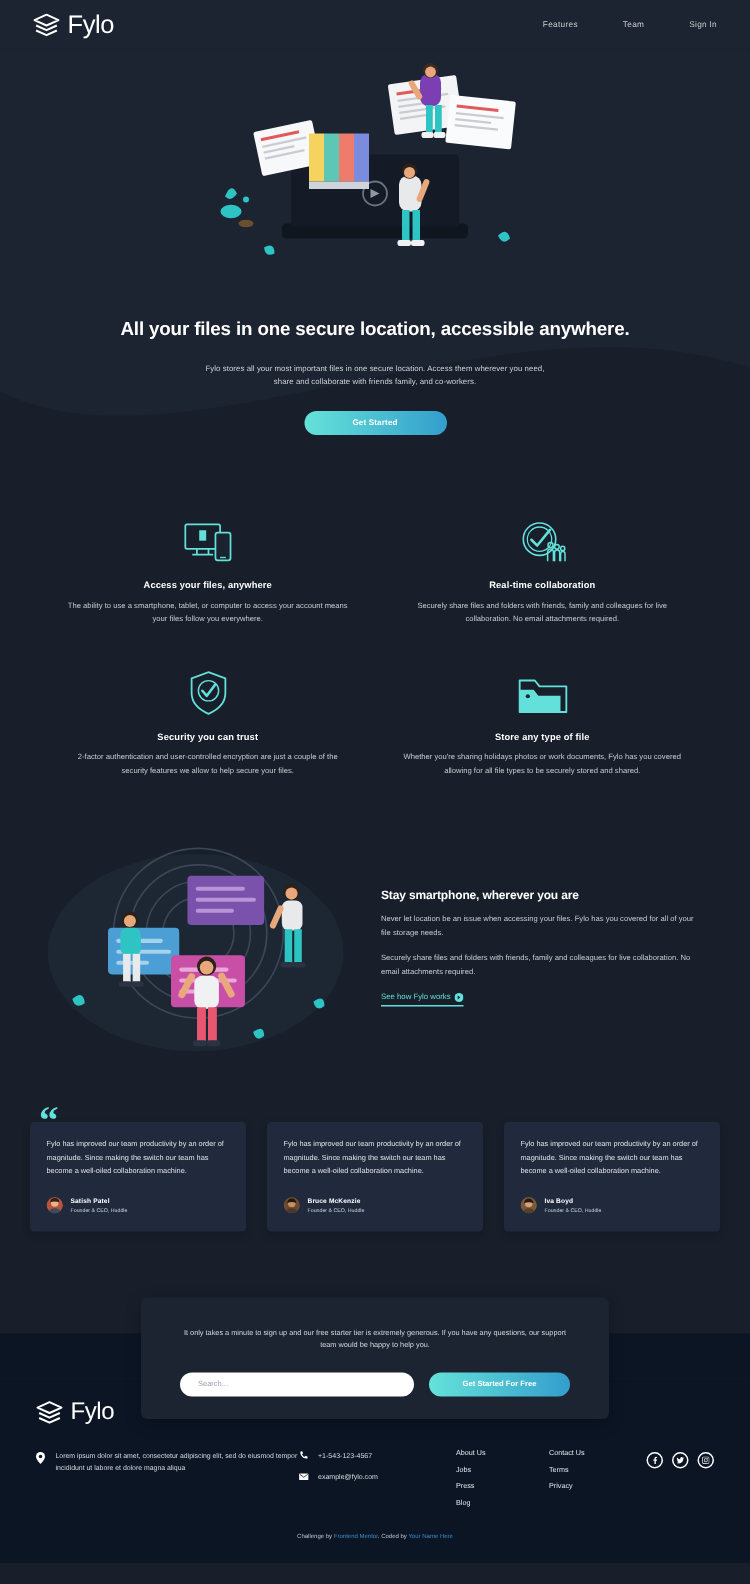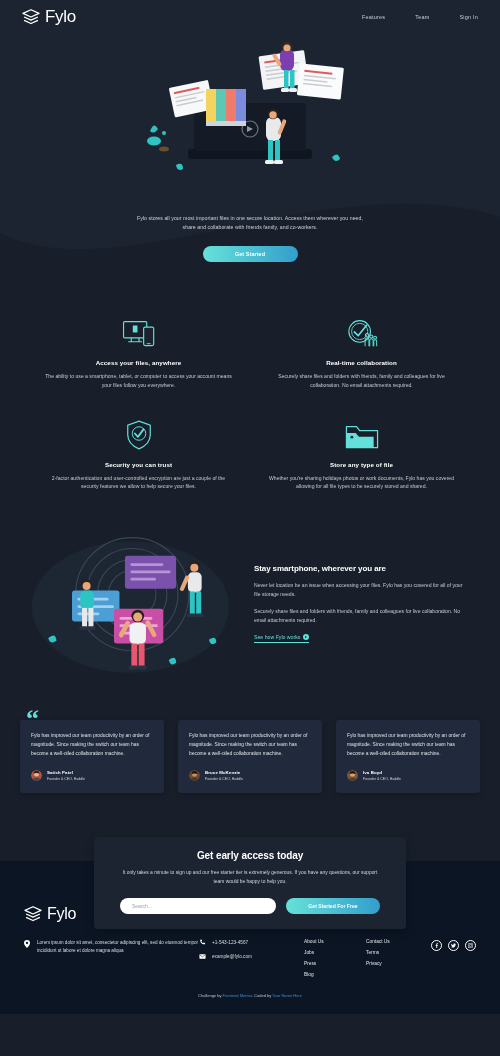--- a/index.html
+++ b/index.html
@@ -257,20 +257,21 @@
       <ellipse cx="34" cy="100" rx="7" ry="4.5"></ellipse>
       <path d="M30 90 q4 -10 8 -2 q-4 6 -8 2z"></path>
       <circle cx="44" cy="92" r="2"></circle>
       <path d="M212 116 q6 -6 8 2 q-5 5 -8 -2z"></path>
       <path d="M56 124 q7 -4 7 4 q-6 3 -7 -4z"></path>
     </g>
     <ellipse cx="44" cy="108" rx="5" ry="2.5" fill="#6b4e2e"></ellipse>
   </svg>
 
   <div class="hero-body">
+    <h1 class="hero-title">All your files in one secure location, accessible anywhere.</h1>
     <p class="hero-sub">Fylo stores all your most important files in one secure location. Access them wherever you need, share and collaborate with friends family, and co-workers.</p>
     <button class="btn-primary">Get Started</button>
   </div>
 </section>
 
 <section class="features">
 
   <div class="feature">
     <div class="feature-icon">
       <svg width="34" height="28" viewBox="0 0 44 36">
@@ -459,21 +460,20 @@
         <div class="person-name">Iva Boyd</div>
         <div class="person-role">Founder &amp; CEO, Huddle</div>
       </div>
     </div>
   </div>
 </section>
 
 <div class="cta-wrap">
   <div class="lower"></div>
   <div class="cta">
-    <div class="cta-title">Get early access today</div>
     <div class="cta-sub">It only takes a minute to sign up and our free starter tier is extremely generous. If you have any questions, our support team would be happy to help you.</div>
     <form class="cta-form">
       <input class="cta-input" type="text" placeholder="Search..." style="">
       <button class="btn-cta">Get Started For Free</button>
     </form>
   </div>
 </div>
 
 <footer class="footer">
   <div class="footer-logo">

